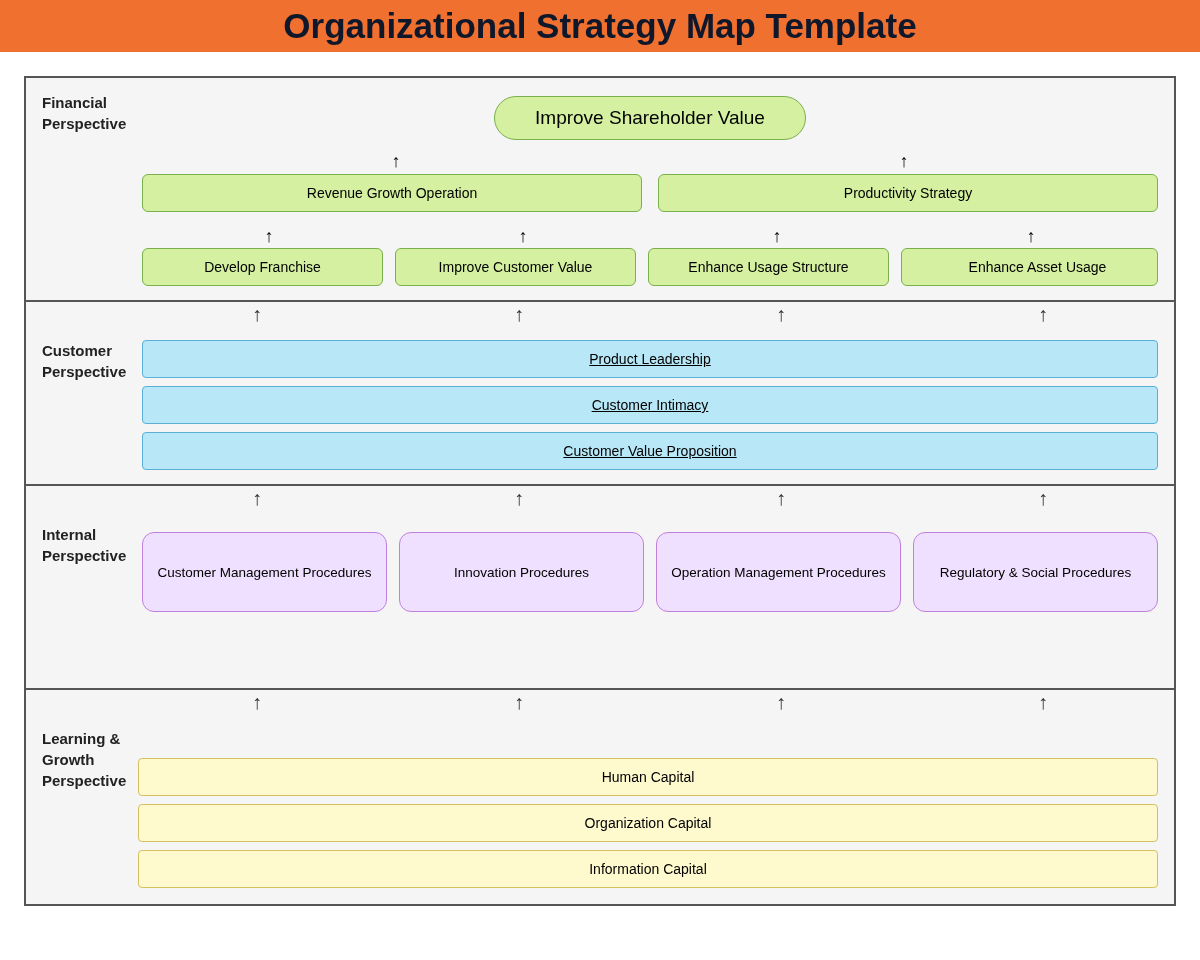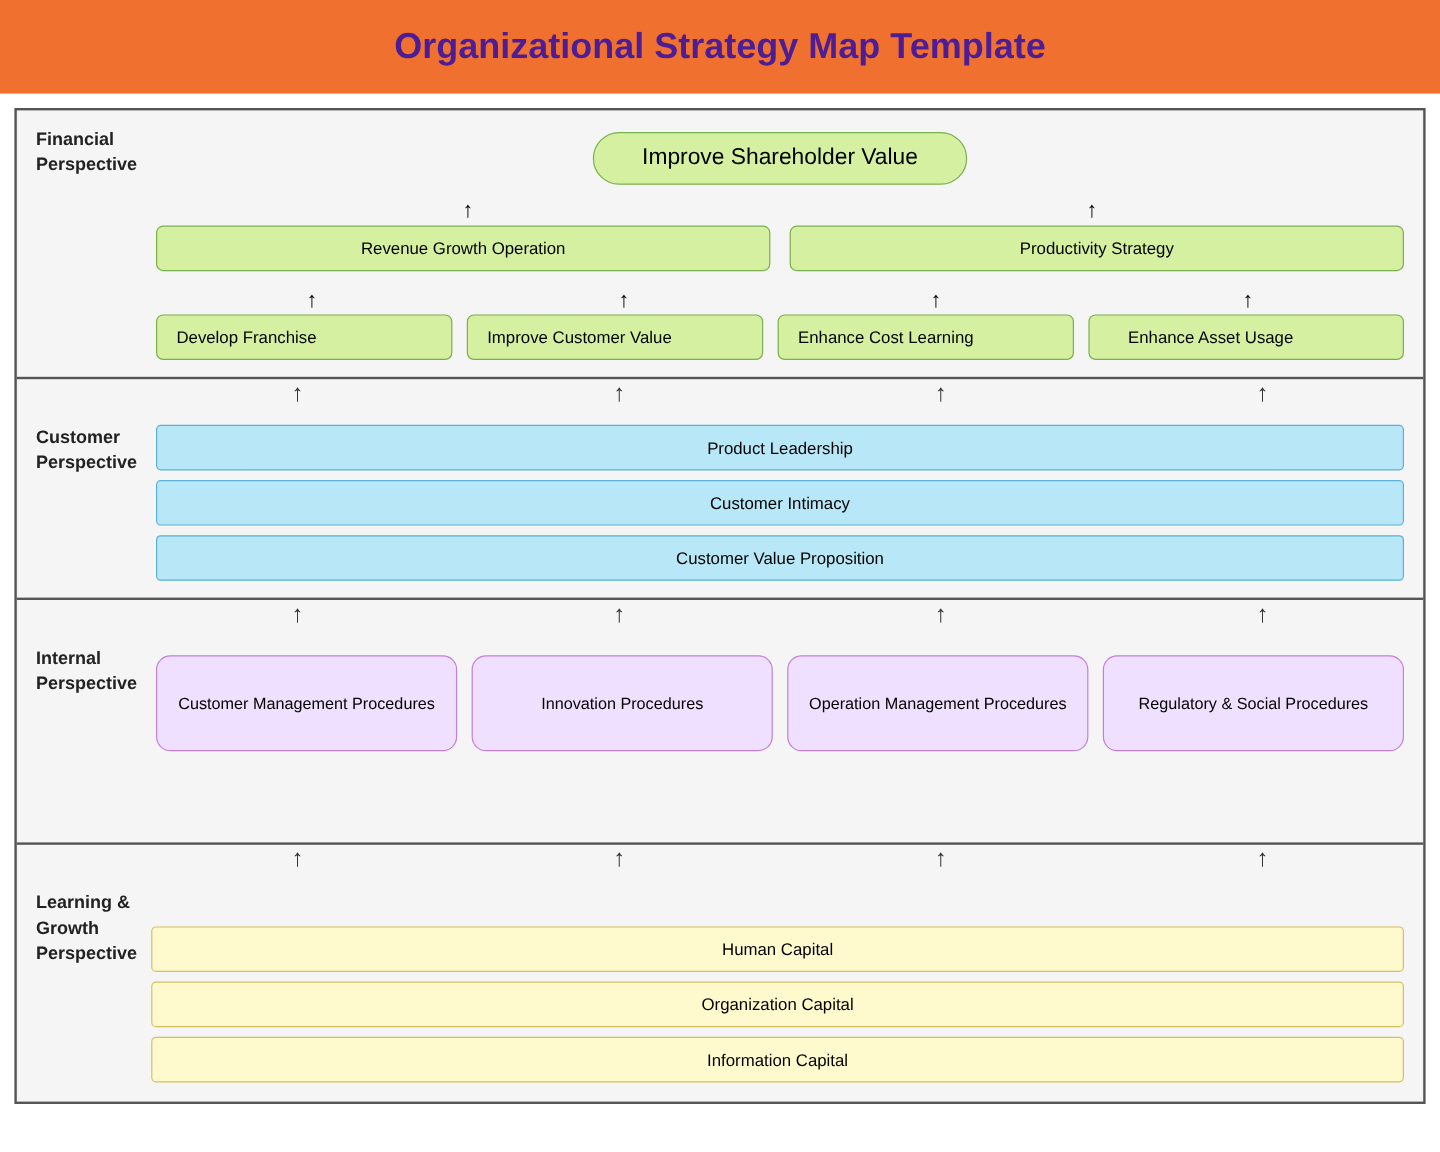--- a/index.html
+++ b/index.html
@@ -5,30 +5,30 @@
     * { box-sizing: border-box; margin: 0; padding: 0; }
     body {
       font-family: Arial, sans-serif;
       background: #fff;
       width: 1200px;
       min-height: 960px;
     }
 
     .header {
       background: #f07030;
-      color: #4c1d95;
-      text-align: center;
-      padding: 22px 20px;
-      font-size: 30px;
+      color: #0f172a;
+      text-align: center;
+      padding: 6px 20px;
+      font-size: 35px;
       font-weight: bold;
     }
 
     .main-container {
       border: 2px solid #555;
-      margin: 12px;
+      margin: 24px;
       background: #f5f5f5;
     }
 
     
     .perspective-section {
       border-bottom: 2px solid #555;
       padding: 14px 16px;
       position: relative;
     }
     .perspective-section:last-child {
@@ -70,21 +70,21 @@
       font-size: 19px;
       text-align: center;
     }
 
     .green-rect {
       background: #d4f0a0;
       border: 1.5px solid #7ab04e;
       border-radius: 6px;
       padding: 10px 16px;
       font-size: 14px;
-      text-align: left;
+      text-align: center;
       flex: 1;
       margin: 0 6px;
     }
     .green-rect:first-child { margin-left: 0; }
     .green-rect:last-child { margin-right: 0; padding-left: 32px; }
 
     .group-top {
       background: #d4f0a0;
       border: 1.5px solid #7ab04e;
       border-radius: 6px;
@@ -101,20 +101,21 @@
     }
 
     .blue-bar {
       background: #b8e8f8;
       border: 1.5px solid #5ab0d8;
       border-radius: 4px;
       padding: 10px 20px;
       font-size: 14px;
       text-align: center;
       margin-bottom: 8px;
+      text-decoration: underline;
     }
     .blue-bar:last-child { margin-bottom: 0; }
 
     
     .internal-section {
       min-height: 180px;
     }
 
     .purple-boxes {
       display: flex;
@@ -207,21 +208,21 @@
       <div style="display:flex; justify-content:space-between; height:20px; margin-bottom:2px;">
         <div style="flex:1; display:flex; justify-content:center; font-size:18px;">↑</div>
         <div style="flex:1; display:flex; justify-content:center; font-size:18px;">↑</div>
         <div style="flex:1; display:flex; justify-content:center; font-size:18px;">↑</div>
         <div style="flex:1; display:flex; justify-content:center; font-size:18px;">↑</div>
       </div>
 
       <div style="display:flex; justify-content:space-between;">
         <div class="green-rect">Develop Franchise</div>
         <div class="green-rect">Improve Customer Value</div>
-        <div class="green-rect">Enhance Cost Learning</div>
+        <div class="green-rect">Enhance Usage Structure</div>
         <div class="green-rect">Enhance Asset Usage</div>
       </div>
 
     </div>
   </div>
 
   <div class="arrows-row">
     <div class="arrow-col">↑</div>
     <div class="arrow-col">↑</div>
     <div class="arrow-col">↑</div>

